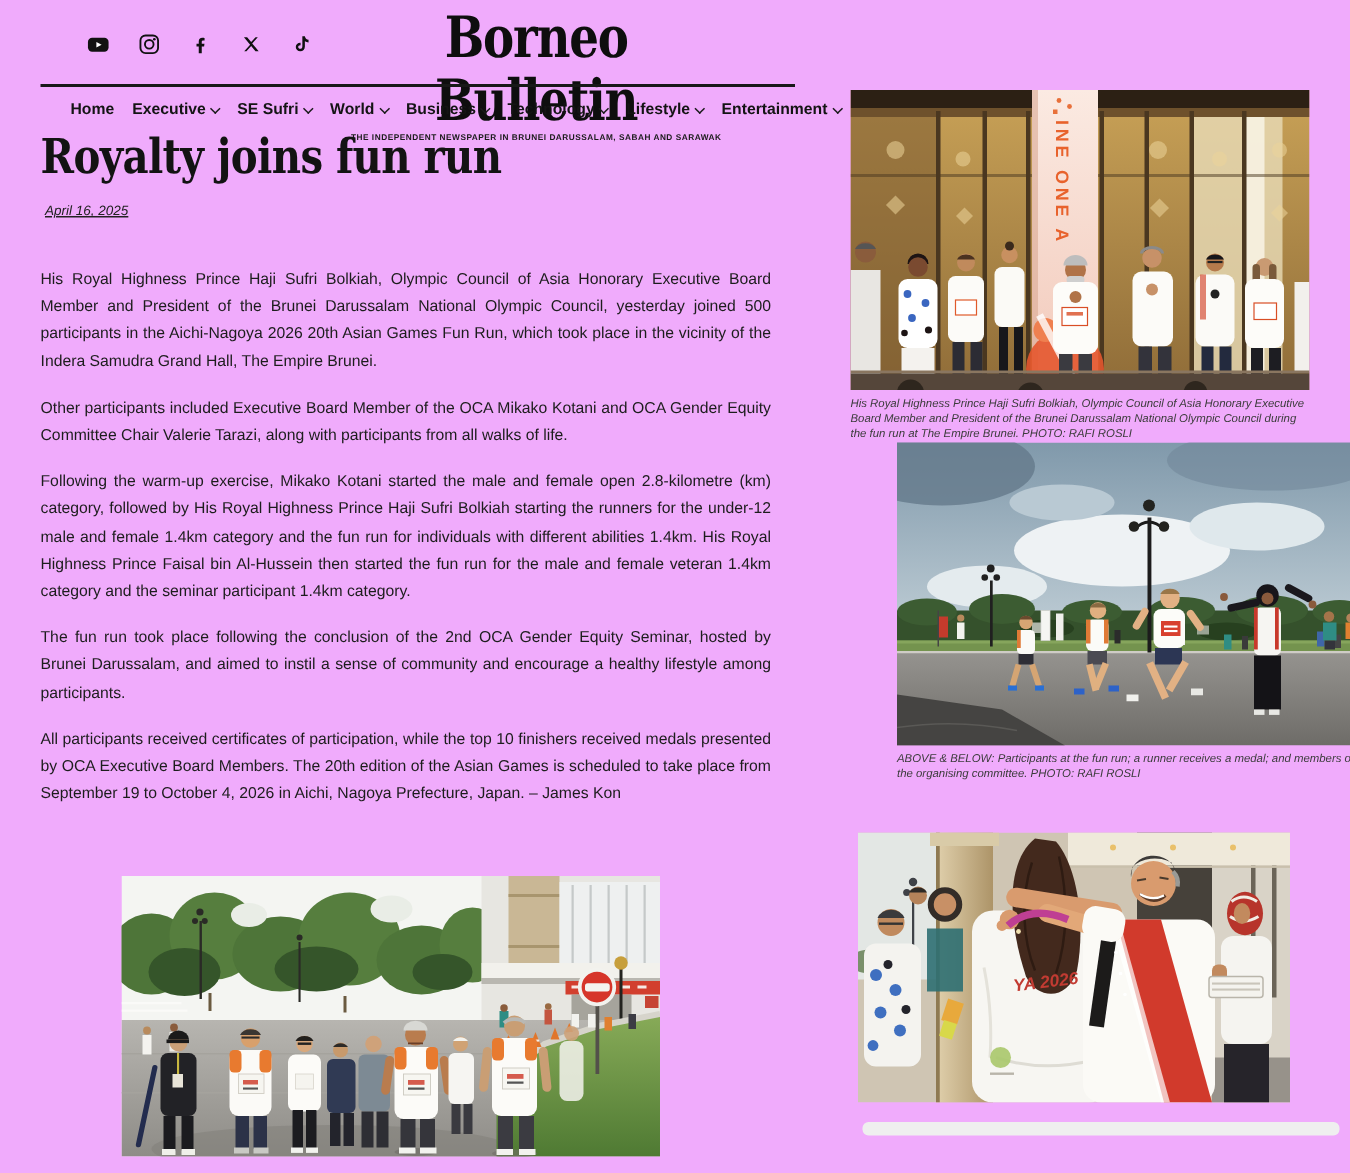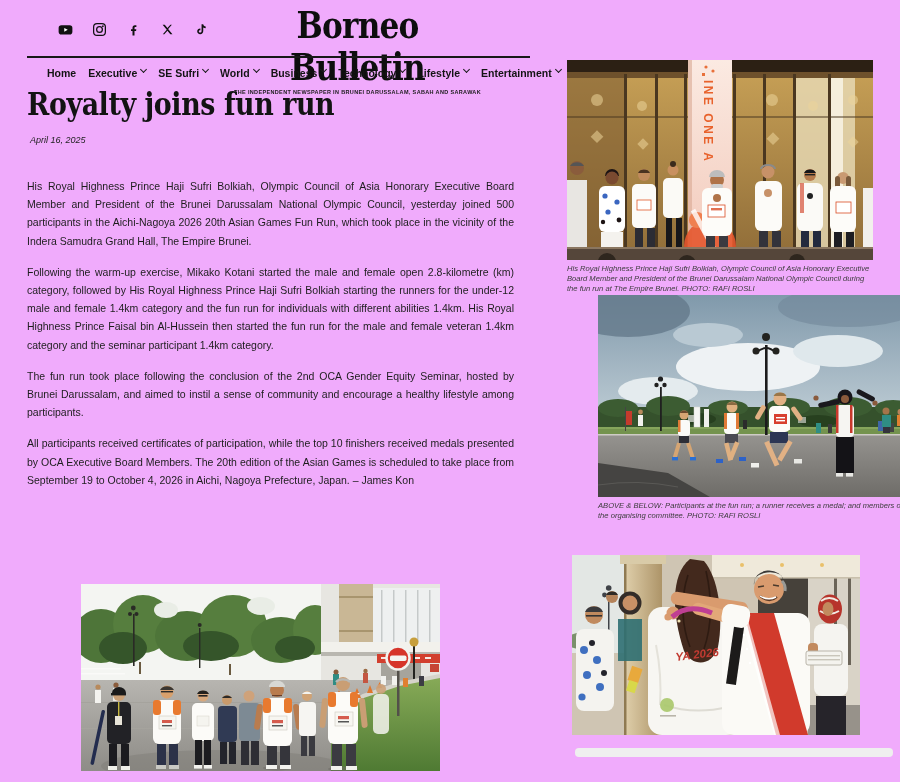--- a/index.html
+++ b/index.html
@@ -12,30 +12,30 @@
   .sicon svg{width:15px;height:15px;display:block;}
   .logoblock{position:absolute;left:215px;top:4px;width:285px;text-align:center;}
   .logo{font-family:"DejaVu Serif","Liberation Serif",serif;font-weight:800;font-size:38px;
         line-height:42px;color:#0e0e0e;letter-spacing:-1px;transform:scaleX(.82);transform-origin:center top;cursor:pointer;}
   .tagline{margin-top:1px;font-size:5.5px;letter-spacing:.35px;color:#1a1a1a;font-weight:600;}
   .rule{position:absolute;left:27px;top:56px;width:503px;border-top:2.5px solid #181818;}
 
   
   .nav{position:absolute;left:27px;top:62px;width:501px;height:22px;display:flex;
        justify-content:space-between;align-items:center;padding:0 8px;box-sizing:border-box;}
-  .nav-item{display:flex;align-items:flex-start;font-size:10.5px;font-weight:700;color:#141414;
+  .nav-item{display:flex;align-items:center;font-size:10.5px;font-weight:700;color:#141414;
             white-space:nowrap;cursor:pointer;padding-left:12px;}
   .chev{display:inline-block;width:4px;height:4px;border-right:1.4px solid #1a1a1a;
         border-bottom:1.4px solid #1a1a1a;transform:rotate(45deg);margin-left:4px;margin-bottom:2px;}
 
   
   .headline{position:absolute;left:27px;top:84px;margin:0;font-family:"DejaVu Serif","Liberation Serif",serif;
             font-weight:700;font-size:32px;line-height:40px;color:#131313;letter-spacing:-.5px;
             transform:scaleX(.84);transform-origin:left top;white-space:nowrap;}
-  .date{position:absolute;left:30px;top:135px;font-size:9px;font-style:italic;color:#222;}
+  .date{position:absolute;left:30px;top:135px;font-size:9px;font-style:italic;color:#222;text-decoration:underline;}
   .body{position:absolute;left:27px;top:177px;width:487px;}
   .body p{margin:0 0 13px 0;font-size:10.5px;line-height:18.2px;text-align:justify;color:#1d1d1d;}
 
   
   .photo{display:block;}
   .photo svg{display:block;width:100%;height:100%;}
   .ph-left{position:absolute;left:81px;top:584px;width:359px;height:187px;}
   figure{margin:0;padding:0;position:absolute;}
   .fig1{left:567px;top:60px;width:306px;}
   .fig1 .photo{width:306px;height:200px;}
@@ -125,20 +125,21 @@
         <span>Sports</span>
         <i class="chev"></i>
       </span>
   </nav>
 
   <h1 class="headline">Royalty joins fun run</h1>
   <div class="date">April 16, 2025</div>
 
   <div class="body">
     <p>His Royal Highness Prince Haji Sufri Bolkiah, Olympic Council of Asia Honorary Executive Board Member and President of the Brunei Darussalam National Olympic Council, yesterday joined 500 participants in the Aichi-Nagoya 2026 20th Asian Games Fun Run, which took place in the vicinity of the Indera Samudra Grand Hall, The Empire Brunei.</p>
+    <p>Other participants included Executive Board Member of the OCA Mikako Kotani and OCA Gender Equity Committee Chair Valerie Tarazi, along with participants from all walks of life.</p>
     <p>Following the warm-up exercise, Mikako Kotani started the male and female open 2.8-kilometre (km) category, followed by His Royal Highness Prince Haji Sufri Bolkiah starting the runners for the under-12 male and female 1.4km category and the fun run for individuals with different abilities 1.4km. His Royal Highness Prince Faisal bin Al-Hussein then started the fun run for the male and female veteran 1.4km category and the seminar participant 1.4km category.</p>
     <p>The fun run took place following the conclusion of the 2nd OCA Gender Equity Seminar, hosted by Brunei Darussalam, and aimed to instil a sense of community and encourage a healthy lifestyle among participants.</p>
     <p>All participants received certificates of participation, while the top 10 finishers received medals presented by OCA Executive Board Members. The 20th edition of the Asian Games is scheduled to take place from September 19 to October 4, 2026 in Aichi, Nagoya Prefecture, Japan. – James Kon</p>
   </div>
 
   <div class="ph-left photo">
     <svg viewBox="0 0 359 187" preserveAspectRatio="none">
       <defs>
         <linearGradient id="s4road" x1="0" y1="0" x2="0" y2="1">
             <stop offset="0" stop-color="#b7b5b0"></stop>

